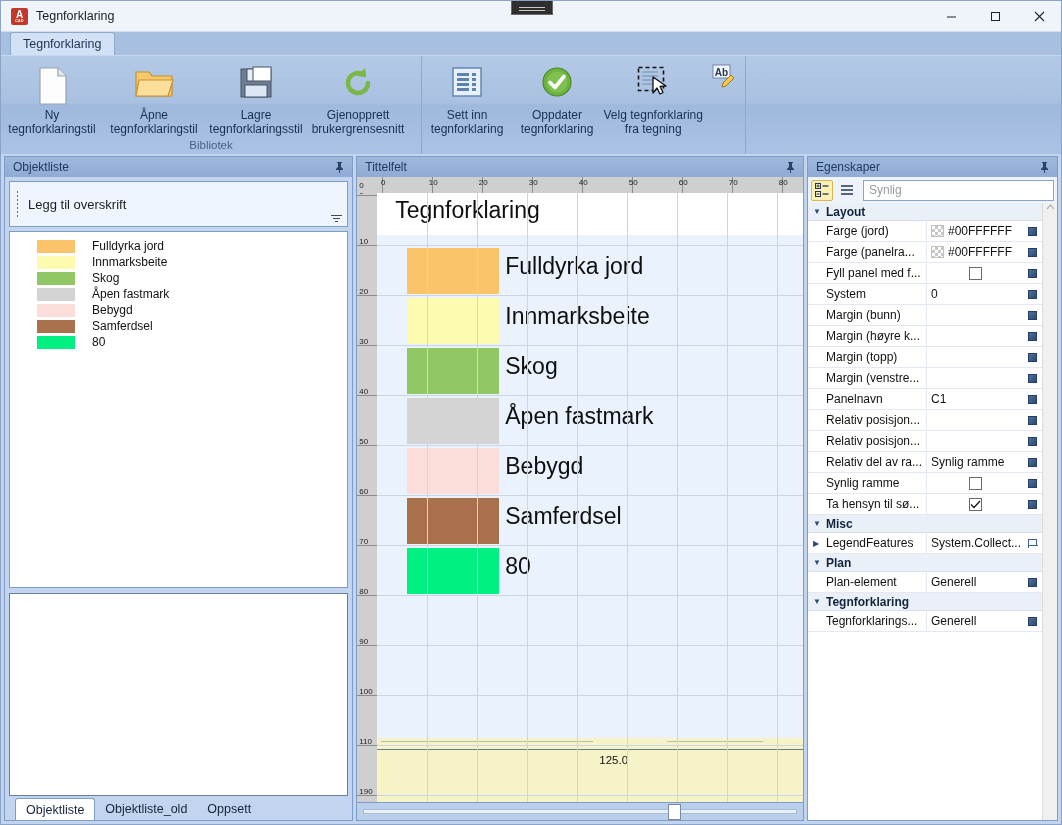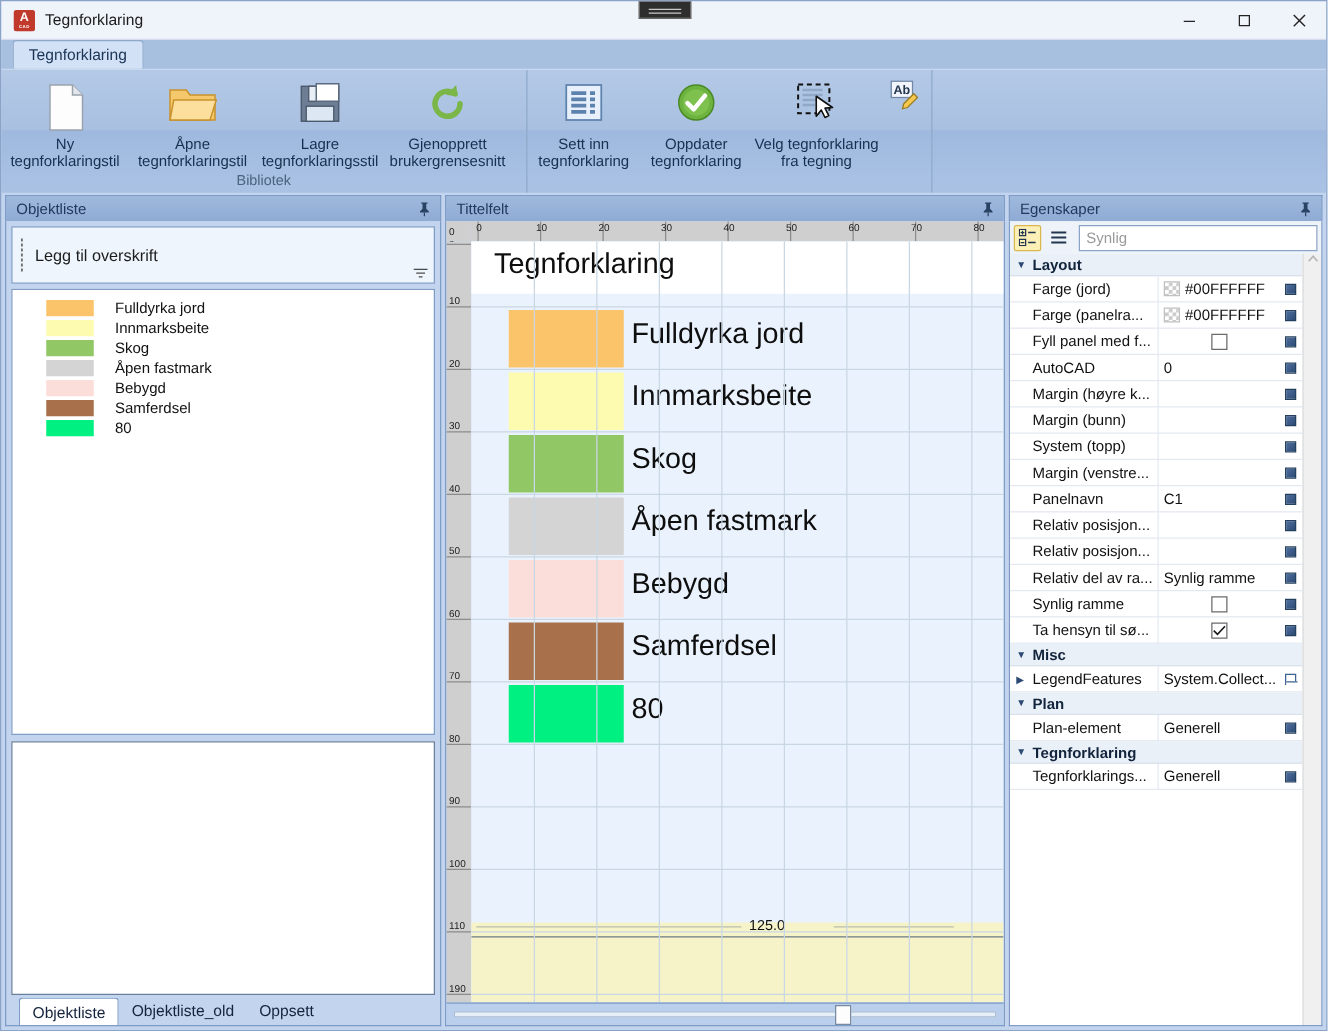--- a/index.html
+++ b/index.html
@@ -518,21 +518,21 @@
               <div class="tl" style="top: 548px;">110</div>
               <div class="tk" style="top: 602px;"></div>
               <div class="tl" style="top: 598px;">190</div>
             </div>
           <div class="canvas" id="canvas">
             <div class="white-band"></div>
             <div class="yellow-band" style="top:545px;bottom:0;"></div>
             <div class="solidline" style="top:556px;"></div>
             <div class="dimline" style="left:4px;width:212px;top:548px;"></div>
             <div class="dimline" style="left:290px;width:96px;top:548px;"></div>
-            <div class="dimtxt" style="left:222px;top:542px;">125.0</div>
+            <div class="dimtxt" style="left:222px;top:561px;">125.0</div>
 
             <div class="lgtitle">Tegnforklaring</div>
 
             <div class="lgsw" style="left:30px;top:55px;background:#FBC46A"></div>
             <div class="lgtx" style="top:60px;">Fulldyrka jord</div>
 
             <div class="lgsw" style="left:30px;top:105px;background:#FDFBB0"></div>
             <div class="lgtx" style="top:110px;">Innmarksbeite</div>
 
             <div class="lgsw" style="left:30px;top:155px;background:#92C766"></div>
@@ -647,51 +647,51 @@
               <div class="pname">Fyll panel med f...</div>
               <div class="pval center">
                 <span class="chk"></span>
               </div>
               <div class="pbtn">
                   <span class="bluebox"></span>
                 </div>
             </div>
 
             <div class="prow">
-              <div class="pname">AutoCAD</div>
+              <div class="pname">System</div>
               <div class="pval">
                 <span>0</span>
               </div>
               <div class="pbtn">
                   <span class="bluebox"></span>
                 </div>
             </div>
 
             <div class="prow">
+              <div class="pname">Margin (bunn)</div>
+              <div class="pval">
+                <span></span>
+              </div>
+              <div class="pbtn">
+                  <span class="bluebox"></span>
+                </div>
+            </div>
+
+            <div class="prow">
               <div class="pname">Margin (høyre k...</div>
               <div class="pval">
                 <span></span>
               </div>
               <div class="pbtn">
                   <span class="bluebox"></span>
                 </div>
             </div>
 
             <div class="prow">
-              <div class="pname">Margin (bunn)</div>
-              <div class="pval">
-                <span></span>
-              </div>
-              <div class="pbtn">
-                  <span class="bluebox"></span>
-                </div>
-            </div>
-
-            <div class="prow">
-              <div class="pname">System (topp)</div>
+              <div class="pname">Margin (topp)</div>
               <div class="pval">
                 <span></span>
               </div>
               <div class="pbtn">
                   <span class="bluebox"></span>
                 </div>
             </div>
 
             <div class="prow">
               <div class="pname">Margin (venstre...</div>

